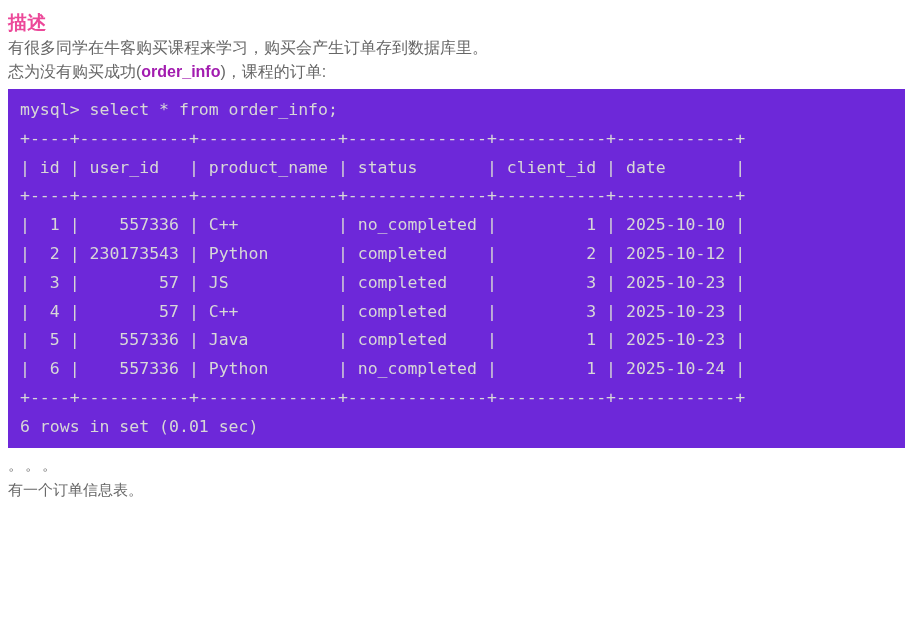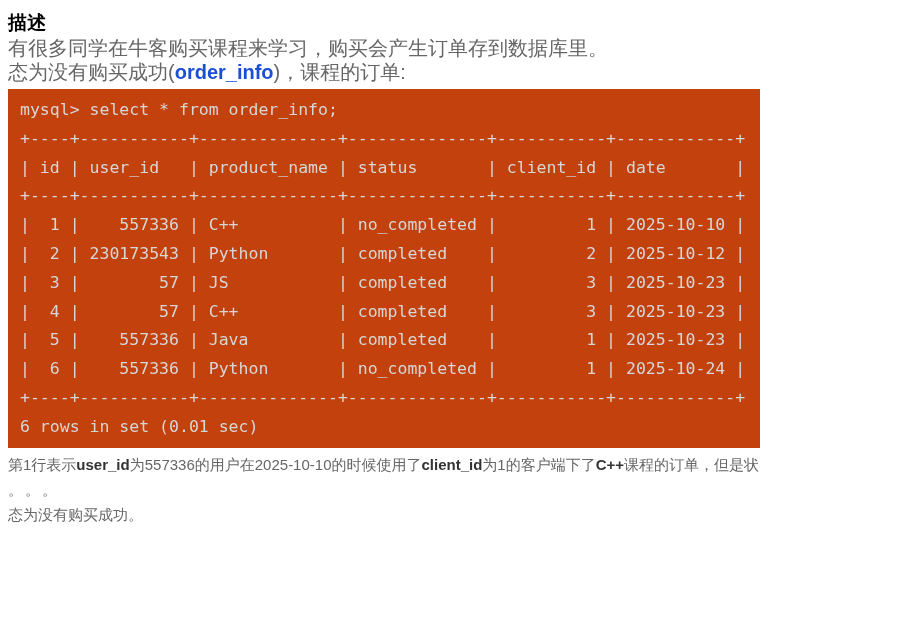--- a/index.html
+++ b/index.html
@@ -18,46 +18,46 @@
   .page {
     width: 915px;
     height: 637px;
     box-sizing: border-box;
     padding: 0;
     position: relative;
   }
   .page-title {
     font-size: 19px;
     font-weight: bold;
-    color: #000000;
+    color: #ec4899;
     margin: 0;
     padding: 10px 0 0 8px;
     line-height: 26px;
     letter-spacing: 0.3px;
   }
   .intro {
     padding: 0 0 0 8px;
     margin: 0;
   }
   .intro-line {
-    font-size: 20px;
+    font-size: 16px;
     line-height: 24px;
     color: #666666;
     white-space: nowrap;
   }
   .intro-line b {
-    color: #1d4ed8;
+    color: #a21caf;
     font-weight: bold;
   }
 
   
   .terminal {
-    background: #c2410c;
+    background: #6d28d9;
     margin: 5px 0 0 8px;
-    width: 752px;
+    width: 897px;
     box-sizing: border-box;
     padding: 7px 0 6px 12px;
     overflow: hidden;
   }
   .terminal pre {
     margin: 0;
     font-family: "DejaVu Sans Mono", "Liberation Mono", monospace;
     font-size: 16.5px;
     line-height: 28.8px;
     color: #d7d7d7;
@@ -102,22 +102,21 @@
     <div class="intro-line">有很多同学在牛客购买课程来学习，购买会产生订单存到数据库里。</div>
     <div class="intro-line"><span>态为没有购买成功(</span><b>order_info</b><span>)，课程的订单:</span></div>
   </div>
 
   <div class="terminal">
     <pre><span class="term-line">mysql&gt; select * from order_info;</span><span class="term-line">+----+-----------+--------------+--------------+-----------+------------+</span><span class="term-line">| id | user_id   | product_name | status       | client_id | date       |</span><span class="term-line">+----+-----------+--------------+--------------+-----------+------------+</span><span class="term-line">|  1 |    557336 | C++          | no_completed |         1 | 2025-10-10 |</span><span class="term-line">|  2 | 230173543 | Python       | completed    |         2 | 2025-10-12 |</span><span class="term-line">|  3 |        57 | JS           | completed    |         3 | 2025-10-23 |</span><span class="term-line">|  4 |        57 | C++          | completed    |         3 | 2025-10-23 |</span><span class="term-line">|  5 |    557336 | Java         | completed    |         1 | 2025-10-23 |</span><span class="term-line">|  6 |    557336 | Python       | no_completed |         1 | 2025-10-24 |</span><span class="term-line">+----+-----------+--------------+--------------+-----------+------------+</span><span class="term-line">6 rows in set (0.01 sec)</span></pre>
   </div>
 
   <div class="explain">
 
-    <div class="exp-line"><span>第1行表示</span><b>user_id</b><span>为557336的用户在2025-10-10的时候使用了</span><b>client_id</b><span>为1的客户端下了</span><b>C++</b><span>课程的订单，但是状</span></div>
 
 
     <div class="dots-line">。。。</div>
 
-    <div class="exp-line">态为没有购买成功。</div>
+    <div class="exp-line">有一个订单信息表。</div>
 
   </div>
 
 </div>
 
 </body></html>

